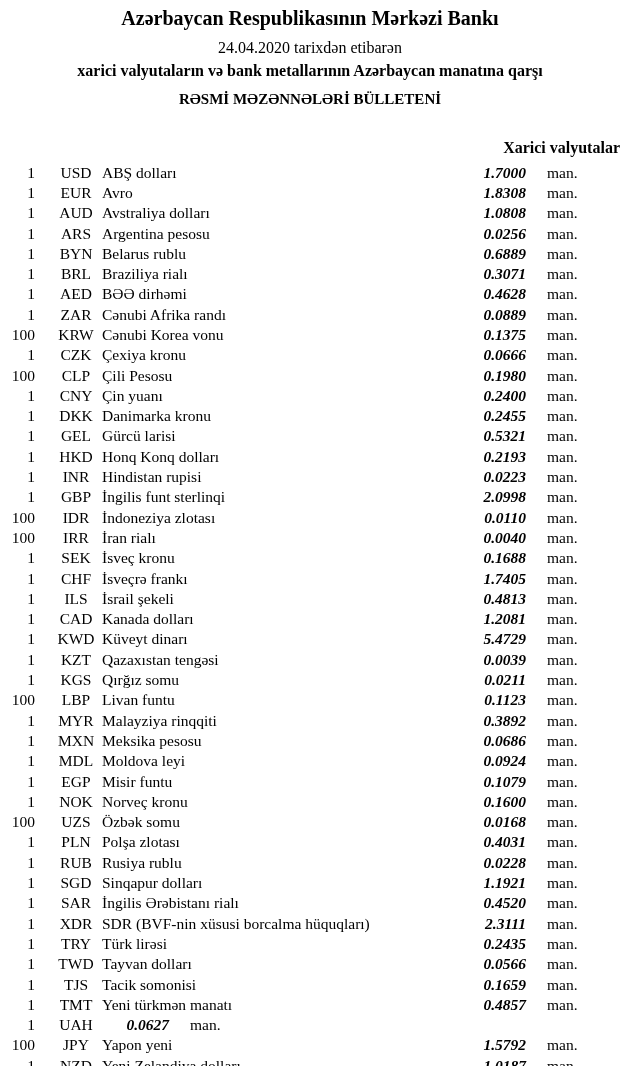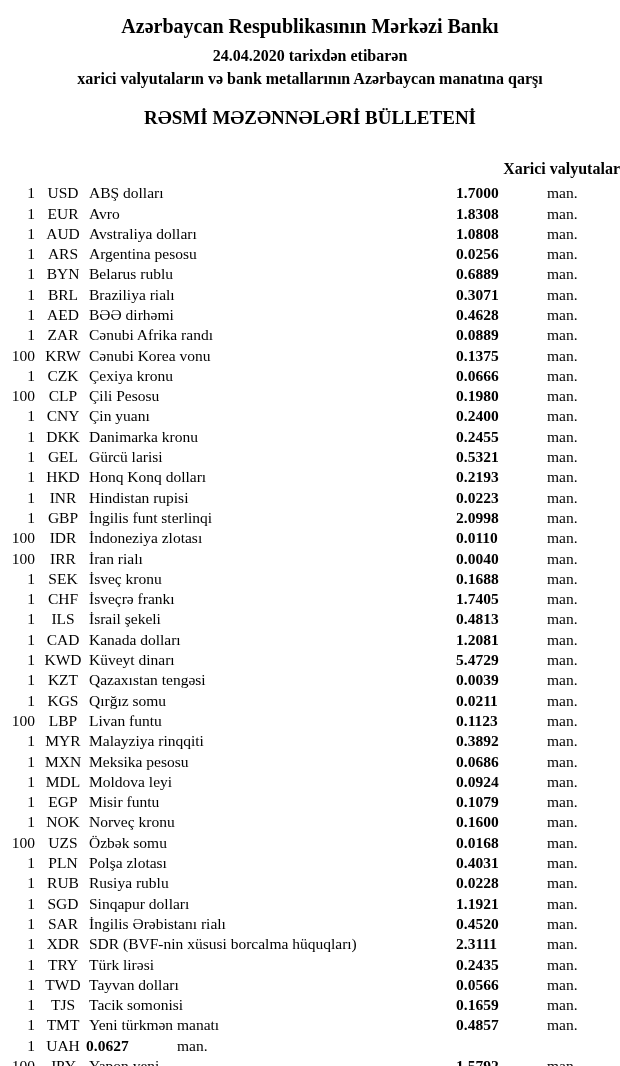--- a/index.html
+++ b/index.html
@@ -12,43 +12,43 @@
     width: 620px;
     height: 1066px;
     background: #ffffff;
     color: #000000;
     font-family: "Liberation Serif", "DejaVu Serif", serif;
     overflow: hidden;
     box-sizing: border-box;
   }
   .header {
     text-align: center;
-    padding-top: 14px;
+    padding-top: 6px;
   }
   .title {
     font-size: 20px;
     font-weight: bold;
     line-height: 1.2;
   }
   .date-line {
     font-size: 16px;
-    font-weight: bold;
+    font-weight: normal;
     margin-top: 9px;
     line-height: 1.15;
   }
   .subtitle {
     font-size: 16px;
     font-weight: bold;
     margin-top: 5px;
     line-height: 1.15;
   }
   .bulletin-line {
-    font-size: 19px;
+    font-size: 15px;
     font-weight: bold;
-    margin-top: 18px;
+    margin-top: 10px;
     line-height: 1.15;
   }
   .section-title {
     font-size: 16px;
     font-weight: bold;
     text-align: right;
     margin-top: 31px;
     line-height: 1.1;
   }
   .rates-table {
@@ -61,34 +61,35 @@
     font-size: 15.5px;
     align-items: baseline;
   }
   .cell-qty {
     width: 35px;
     text-align: right;
     flex: 0 0 auto;
   }
   .cell-code {
     width: 46px;
-    margin-left: 5px;
+    margin-left: 18px;
     text-align: center;
     flex: 0 0 auto;
   }
   .cell-name {
     flex: 1 1 auto;
     margin-left: 3px;
     white-space: nowrap;
     overflow: hidden;
   }
   .cell-rate {
     width: 70px;
-    text-align: left;
+    text-align: right;
     font-weight: bold;
+    font-style: italic;
     flex: 0 0 auto;
   }
   .cell-unit {
     width: 52px;
     padding-left: 21px;
     text-align: left;
     flex: 0 0 auto;
   }
   .right-margin {
     width: 21px;

